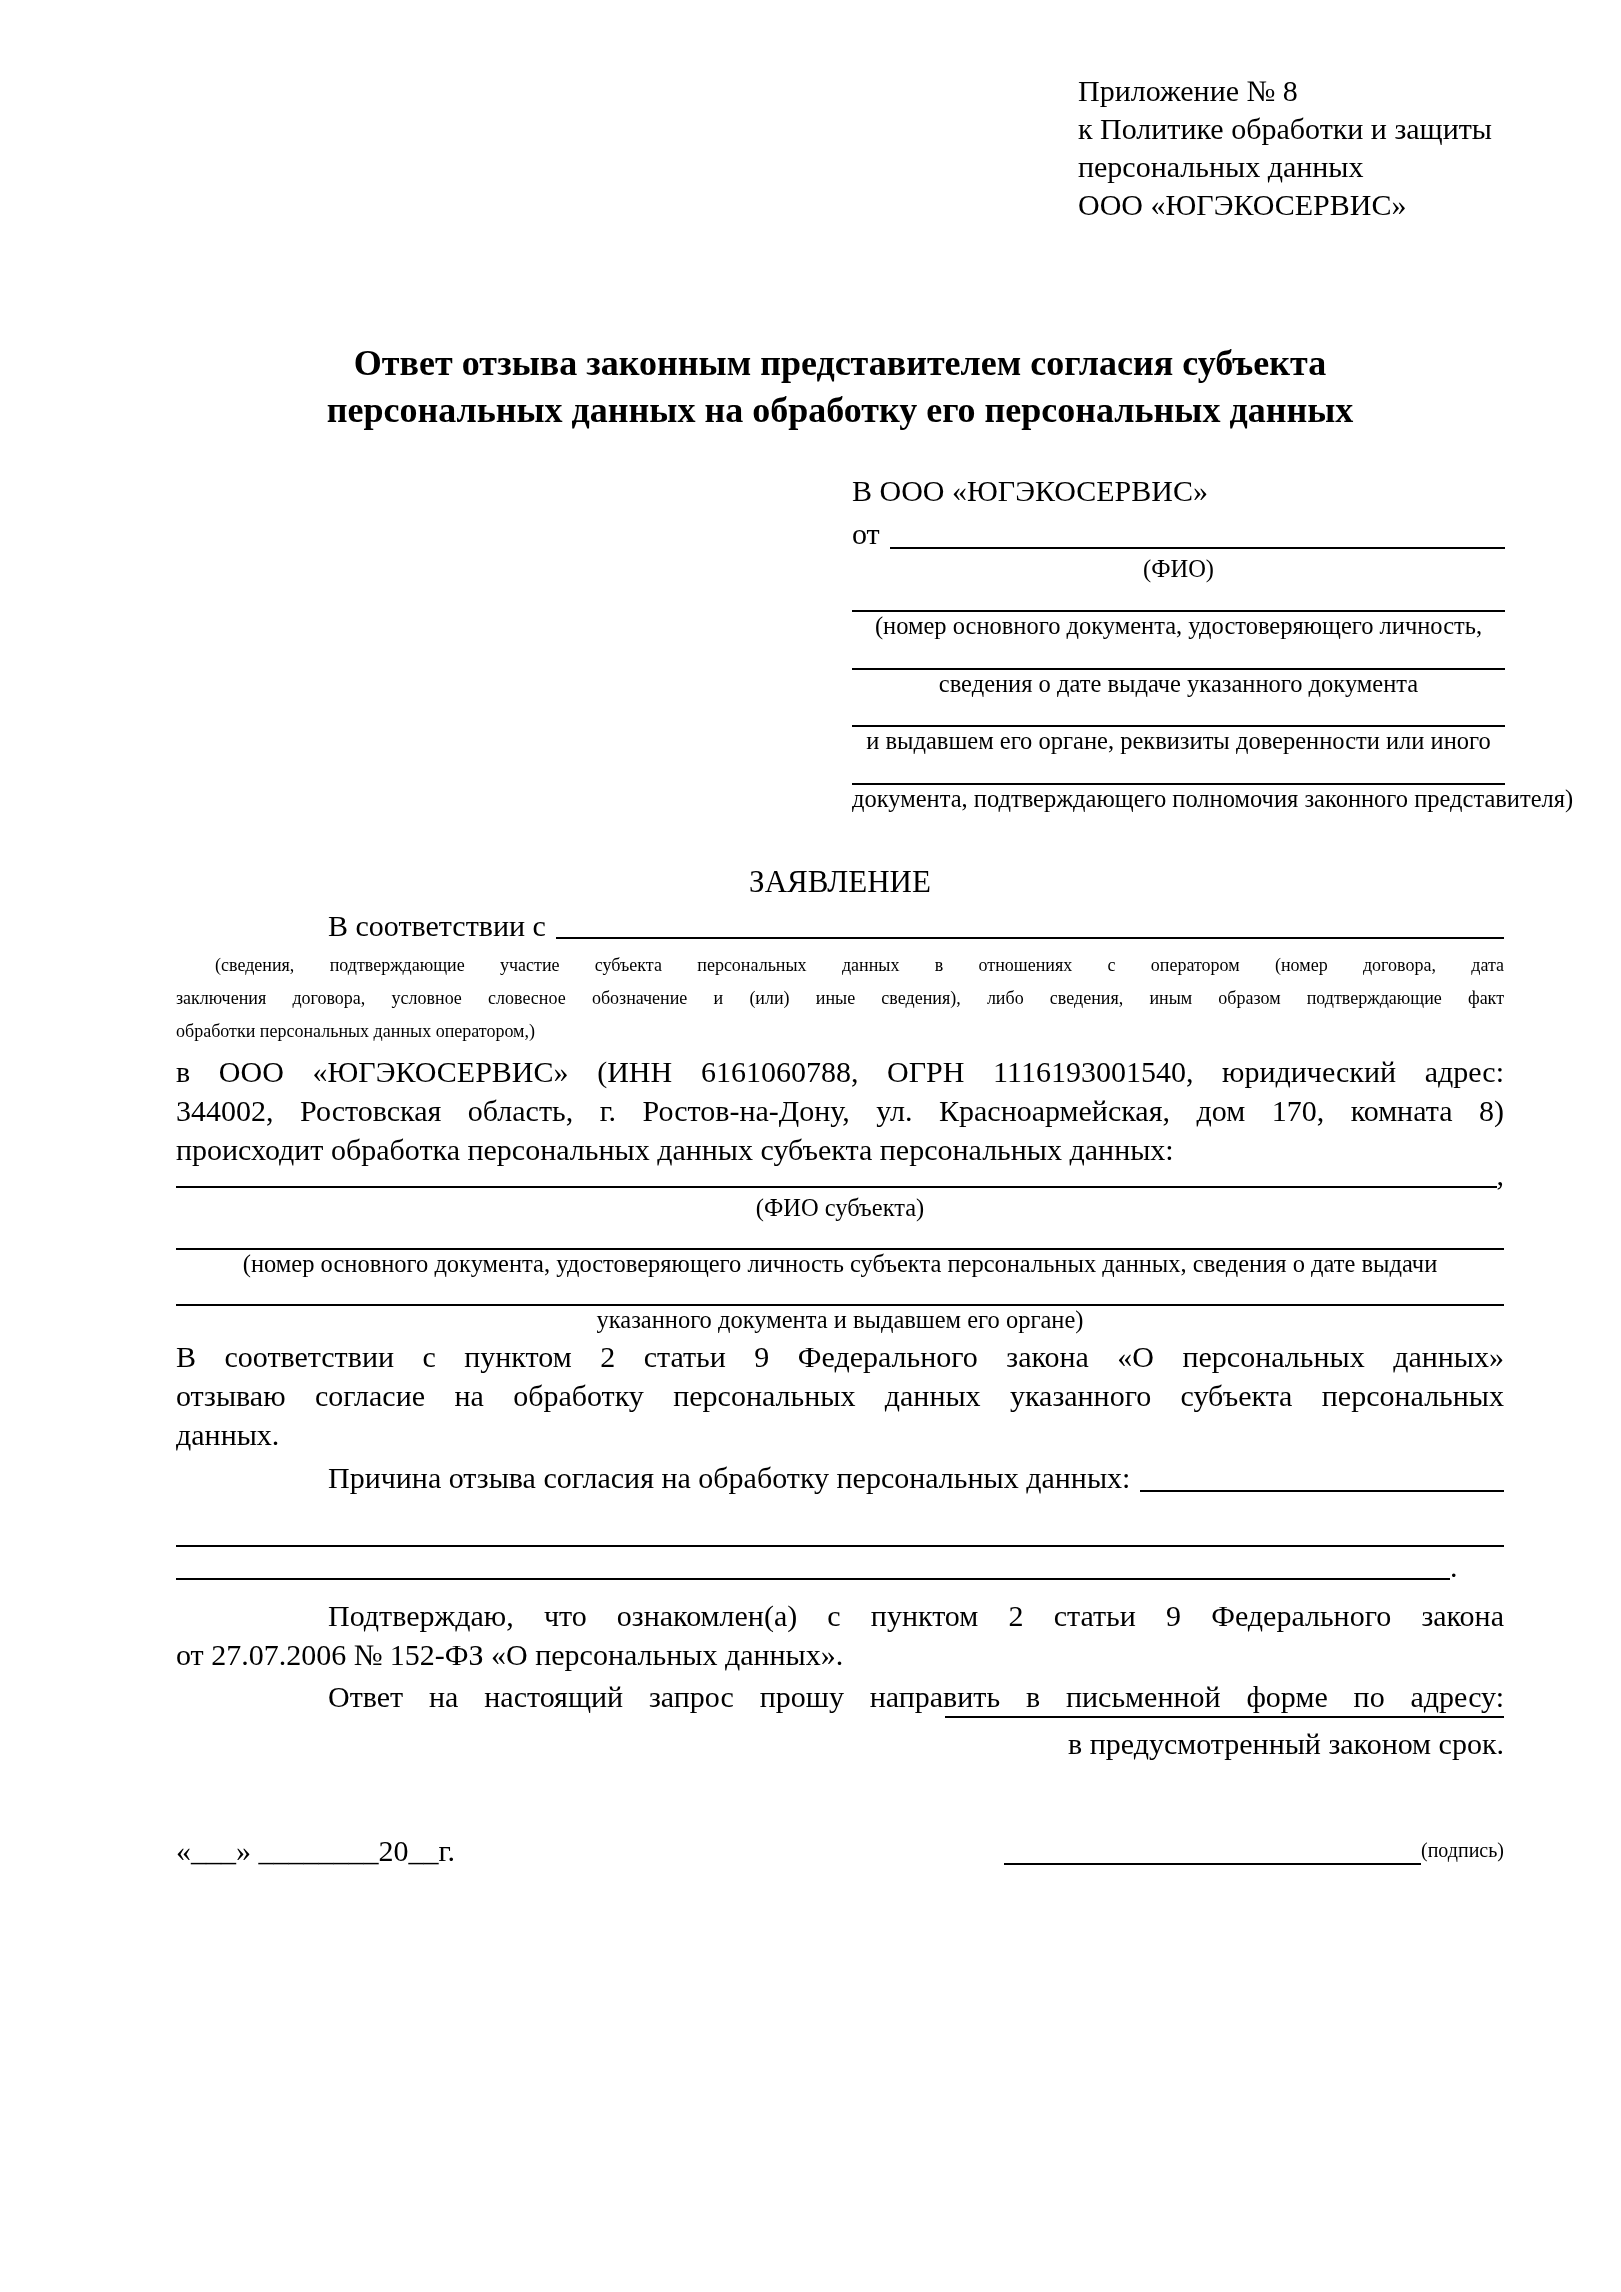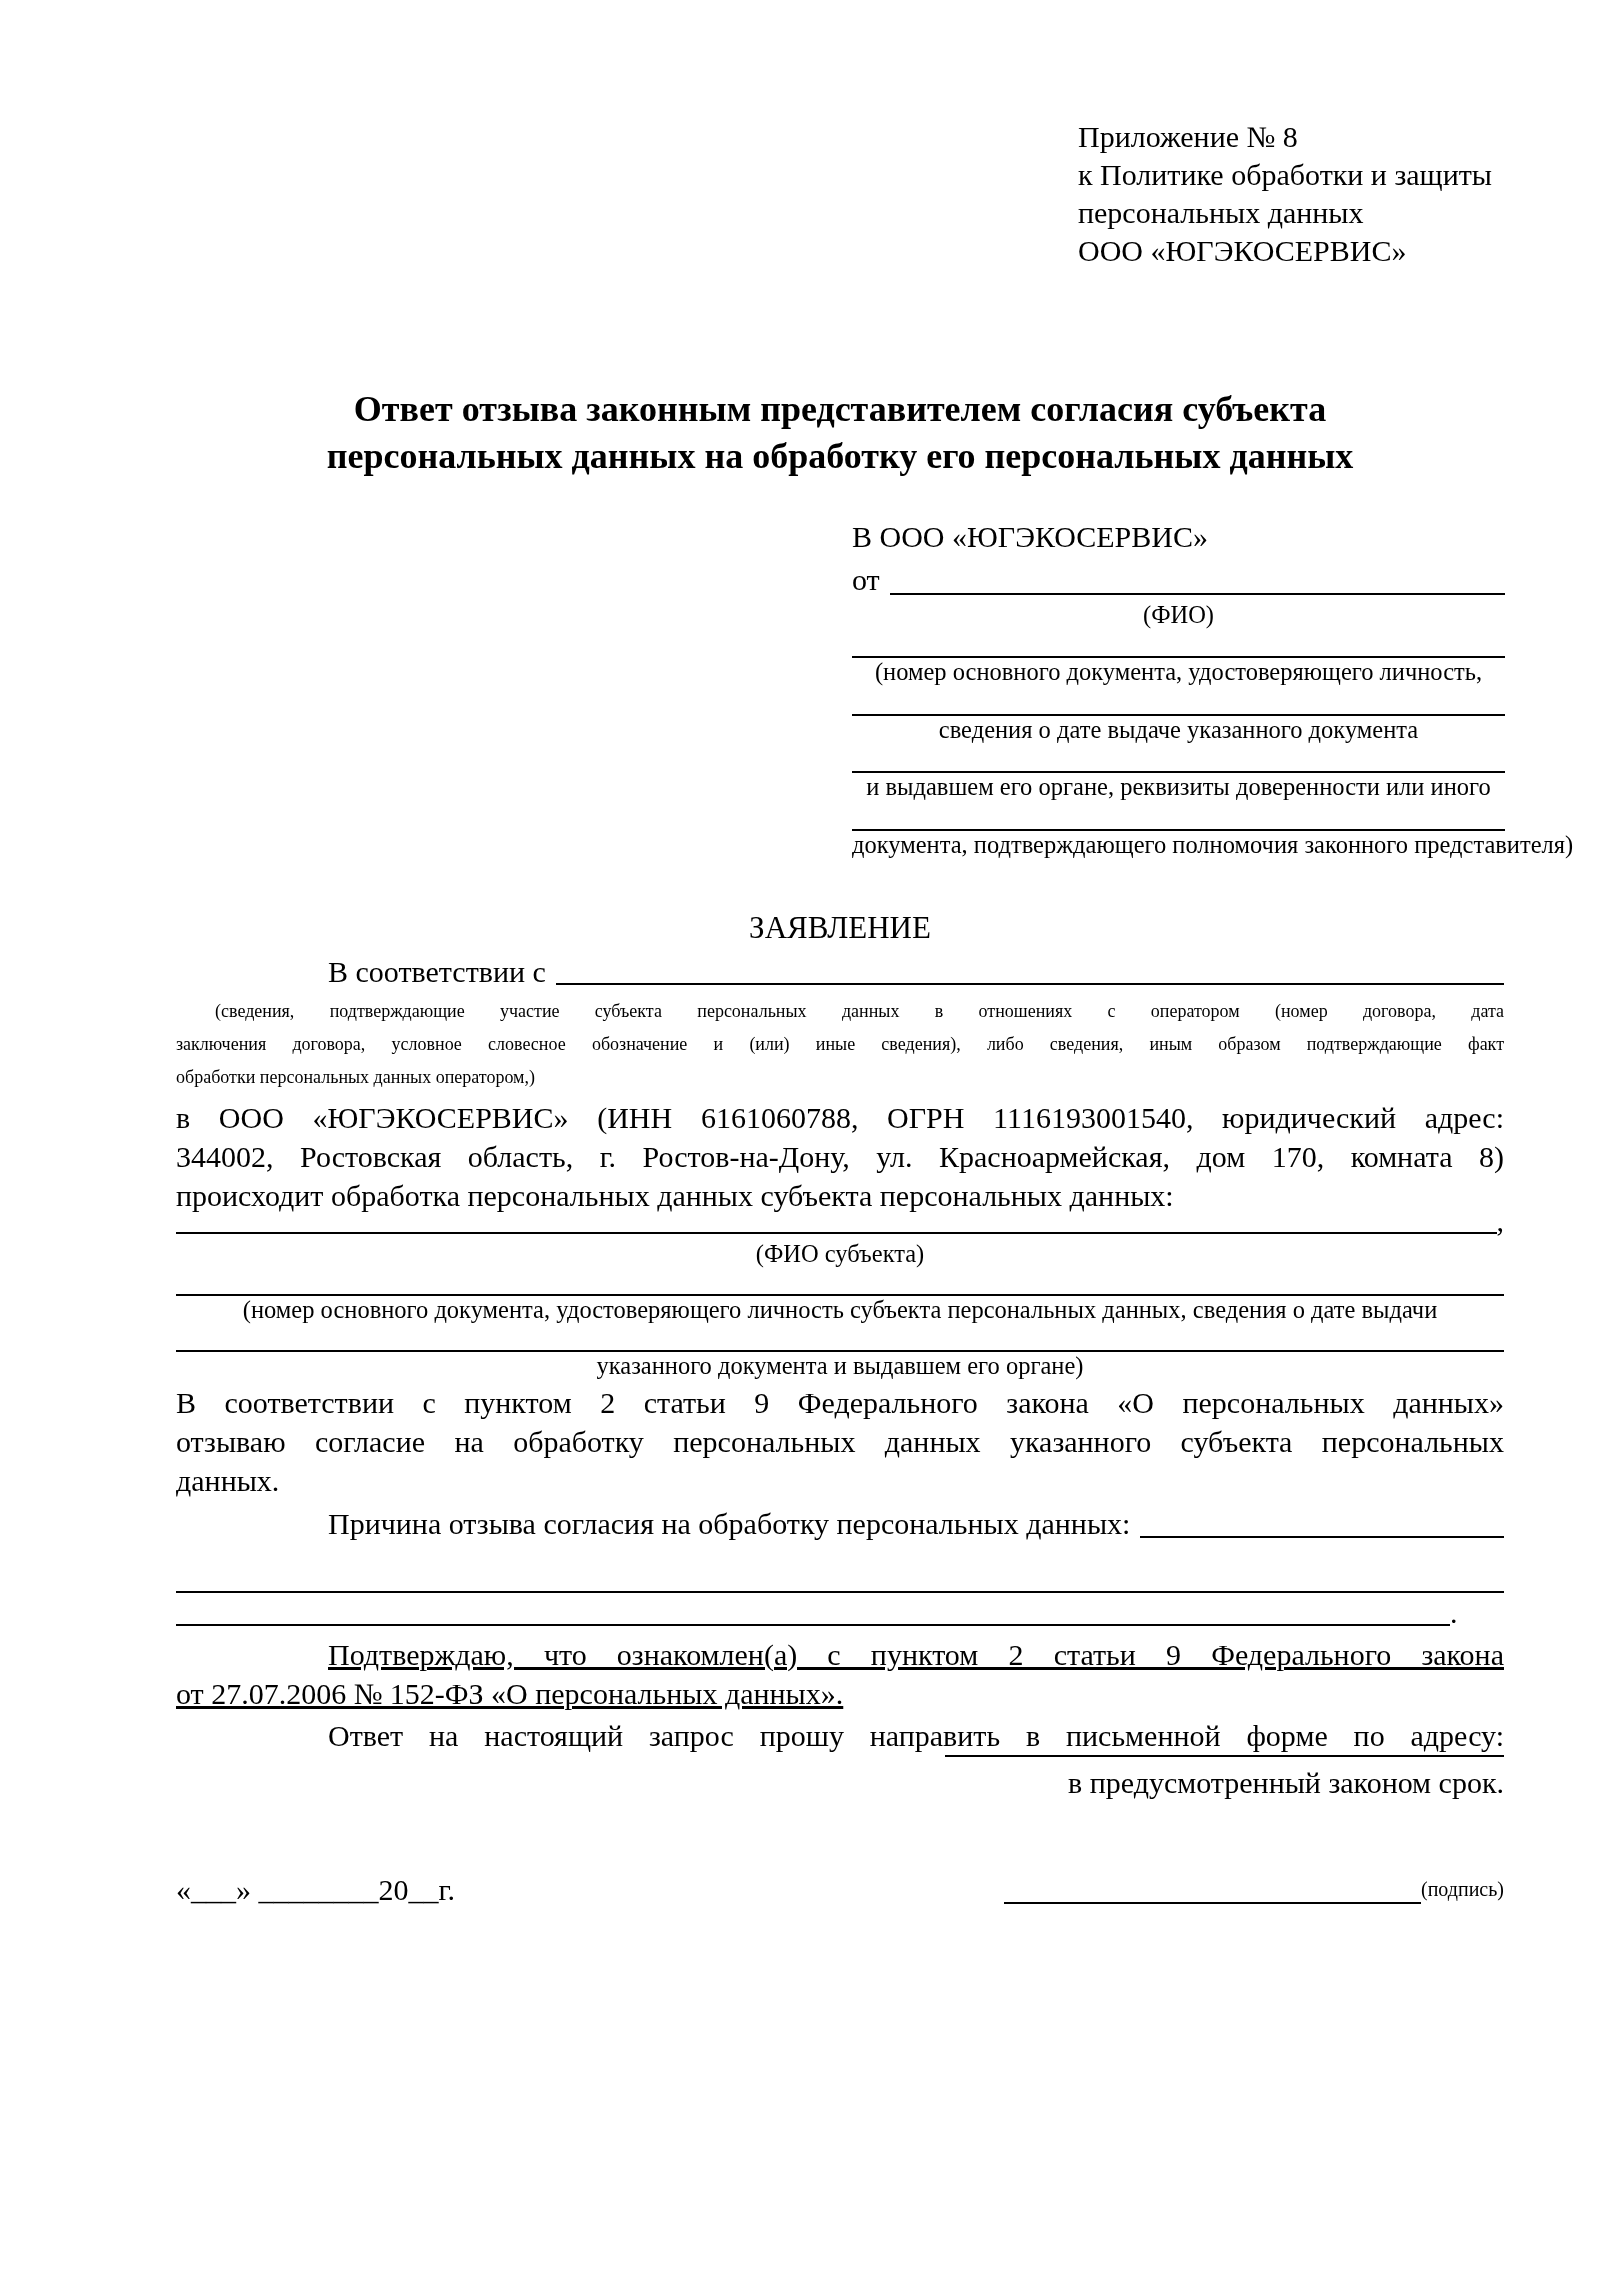--- a/index.html
+++ b/index.html
@@ -2,21 +2,21 @@
 <html><head>
 <meta charset="utf-8">
 <style>
   html,body{margin:0;padding:0;background:#e8e8e8;}
   .page{
     position:relative;
     width:1621px;height:2293px;
     margin:0 auto;
     background:#ffffff;
     box-sizing:border-box;
-    padding:118px 117px 0 176px;
+    padding:72px 117px 0 176px;
     font-family:"Liberation Serif","DejaVu Serif",serif;
     font-size:30px;line-height:39px;color:#000;
     overflow:hidden;
   }
   .appendix{margin-left:902px;line-height:38px;}
   .title{margin-top:116px;font-size:36px;line-height:47px;font-weight:700;text-align:center;}
   .addr{margin-top:35px;margin-left:676px;width:653px;line-height:43px;}
   .row{display:flex;align-items:flex-end;}
   .rule{border-bottom:2.9px solid #000;}
   .grow{flex:1 1 auto;margin:0 0 5.9px 9.8px;}
@@ -34,21 +34,21 @@
   .pl40{padding-left:39px;}
   .para{line-height:39px;margin-top:3.9px;}
   .comma-row{height:25.5px;}
   .reason-row{height:41px;margin-top:2px;}
   .reason-rule{flex:1 1 auto;margin:0 0 5.9px 9.8px;}
   .full-rule{height:21.6px;margin-top:25.5px;}
   .dot-row{height:39px;}
   .w1300{width:1274px;margin-bottom:5.9px;}
   .w570{width:559px;margin-bottom:5.9px;}
   .w425{width:417px;margin-bottom:5.9px;}
-  .confirm{margin-top:3px;text-decoration:underline;}
+  .confirm{margin-top:10px;}
   .tail-row{height:41px;flex-direction:column;}
   .bottom-row{margin-top:71px;height:45px;display:flex;justify-content:space-between;align-items:center;}
   .sig-group{display:flex;align-items:flex-end;}
 </style>
 </head>
 <body>
 
 <div class="page">
 
   <div class="appendix">

